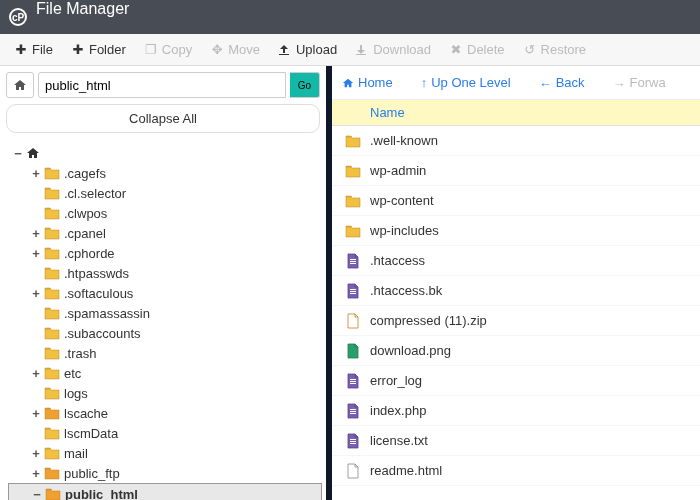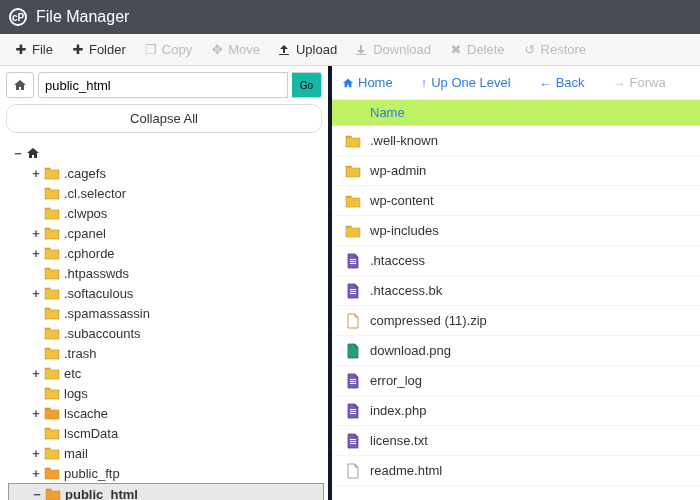--- a/index.html
+++ b/index.html
@@ -1,44 +1,44 @@
 <!DOCTYPE html>
 <html><head>
 <meta charset="utf-8">
 <style>
   * { box-sizing: border-box; margin: 0; padding: 0; }
   body { font-family: Arial, Helvetica, sans-serif; font-size: 13px; color: #333; background: #fff; width: 700px; height: 500px; overflow: hidden; }
-  .header { background: #484c54; color: #fff; height: 34px; display: flex; align-items: center; padding: 0 8px; }
+  .header { background: #484c54; color: #fff; height: 34px; display: flex; padding: 0 8px; }
   .header .logo { font-weight: bold; margin-right: 8px; display:flex; align-items:center; }
   .header .title { font-size: 16px; }
   .toolbar { background: #f7f7f7; border-bottom: 1px solid #ddd; height: 32px; display: flex; align-items: center; padding: 0 6px; gap: 2px; }
   .toolbar .tbtn { display: flex; align-items: center; gap: 4px; padding: 4px 8px; color: #333; cursor: pointer; font-size: 13px; }
   .toolbar .tbtn.disabled { color: #bbb; cursor: default; }
   .toolbar .icon { width:14px; display:inline-block; text-align:center; }
   .main { display: flex; height: calc(500px - 34px - 32px); }
-  .left { width: 332px; border-right: 4px solid #0f172a; display:flex; flex-direction:column; }
+  .left { width: 332px; border-right: 6px solid #0f172a; display:flex; flex-direction:column; }
   .pathbar { display:flex; align-items:center; padding:6px; gap:4px; }
   .pathbar .homebtn { width:28px; height:26px; border:1px solid #ccc; border-radius:3px; display:flex; align-items:center; justify-content:center; background:#fff; cursor:pointer;}
   .pathbar input { flex:1; height:26px; border:1px solid #ccc; border-radius:3px 0 0 3px; padding:0 6px; font-size:13px; }
   .pathbar .gobtn { height:26px; border:1px solid #ccc; border-left:none; border-radius:0 3px 3px 0; padding:0 8px; background:#14b8a6; cursor:pointer; font-size:10px;}
   .collapse { border:1px solid #ddd; margin:0 6px 6px 6px; text-align:center; padding:6px 0; font-size:13px; cursor:pointer; border-radius:10px;}
   .tree { flex:1; overflow-y:auto; padding:4px 4px 4px 8px; }
   .tree-row { display:flex; align-items:center; height:20px; white-space:nowrap; cursor:pointer;}
   .tree-row .toggle { width:12px; text-align:center; color:#555; font-size:13px; font-weight:bold; }
   .tree-row .fico { margin:0 4px 0 2px; display:flex; align-items:center;}
   .tree-row .lbl { font-size:13px; }
   .tree-row.selected { background:#e8e8e8; border:1px solid #999; height:22px; }
   .tree-row.selected .lbl { font-weight:bold; }
   .depth0 { padding-left: 4px; }
   .depth1 { padding-left: 22px; }
   .right { flex:1; display:flex; flex-direction:column; }
   .navbar { height:34px; border-bottom:1px solid #eee; display:flex; align-items:center; padding:0 10px; gap:28px; }
   .navbtn { display:flex; align-items:center; gap:4px; color:#2b7de9; font-size:13px; cursor:pointer; }
   .navbtn.disabled { color:#bbb; cursor:default; }
-  .colhead { height:26px; background:#bef264; border-bottom:1px solid #e0e0e0; display:flex; align-items:center; padding-left:38px; color:#2b7de9; font-size:13px;}
+  .colhead { height:26px; background:#fef9c3; border-bottom:1px solid #e0e0e0; display:flex; align-items:center; padding-left:38px; color:#2b7de9; font-size:13px;}
   .filelist { flex:1; overflow-y:auto; }
   .filerow { display:flex; align-items:center; height:30px; padding-left:10px; border-bottom:1px solid #f5f5f5; cursor:pointer;}
   .filerow .fico { width:22px; display:flex; justify-content:center; }
   .filerow .fname { margin-left:6px; font-size:13px; }
   svg { display:block; }
 </style>
 </head>
 <body>
 
 <div class="header">

